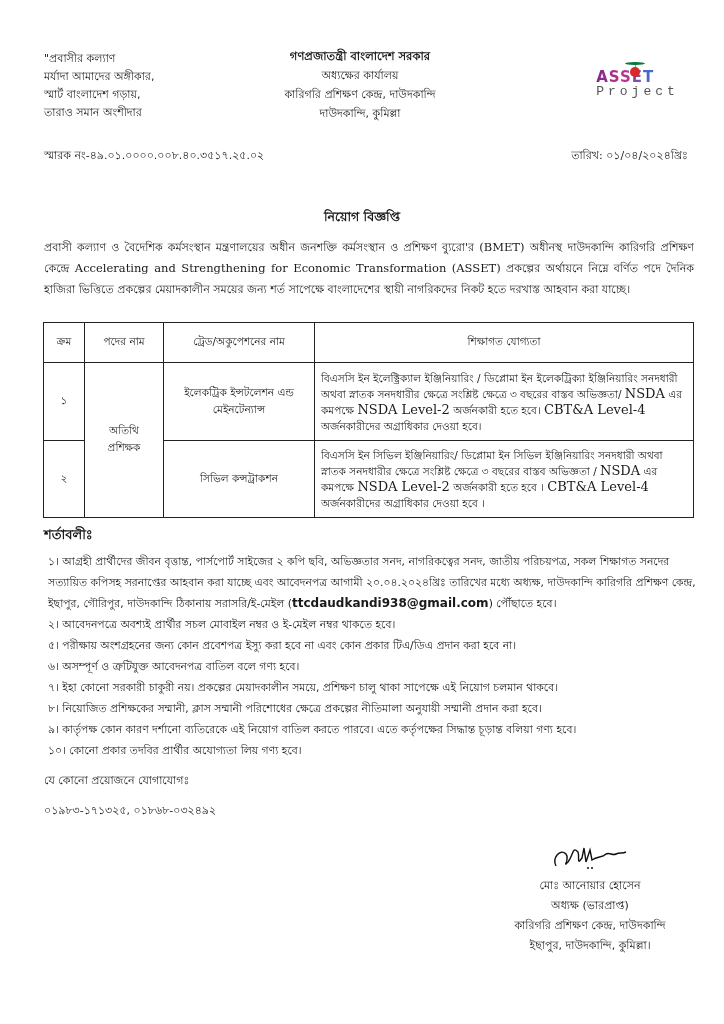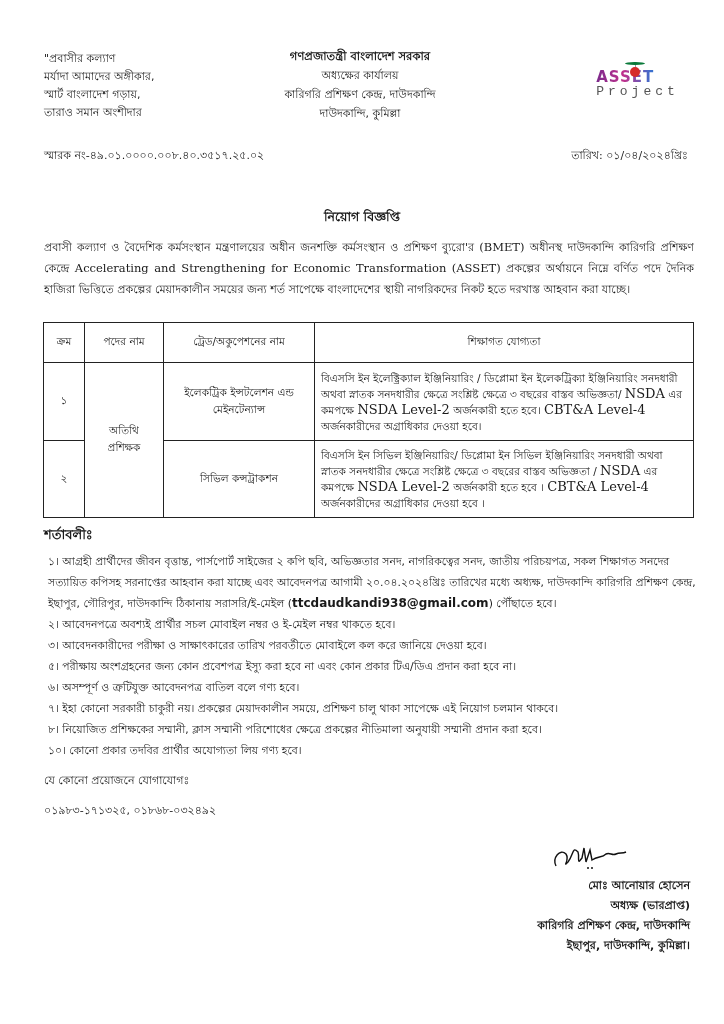--- a/index.html
+++ b/index.html
@@ -29,21 +29,21 @@
   .c-post { width:66px; text-align:center; vertical-align:middle; }
   .c-trade { width:138px; text-align:center; }
   .c-qual { line-height:16px; text-align:left; }
   .c-qual .big { font-family:"DejaVu Serif", serif; font-size:13px; }
   .terms-h { left:44px; top:525px; font-size:13px; font-weight:bold; }
   .terms { left:44px; top:547px; width:650px; font-size:10.8px; line-height:21px; margin:4px; padding:0; list-style:none; }
   .terms li { margin:0; }
   .terms .email { font-weight:bold; font-family:"DejaVu Sans", sans-serif; font-size:12px; }
   .contact-h { left:44px; top:772px; font-size:11px; }
   .phones { left:44px; top:802px; font-size:11px; }
-  .sign { left:490px; top:840px; width:200px; text-align:right; font-size:11px; line-height:20px;font-weight:bold; }
+  .sign { left:490px; top:840px; width:200px; text-align:center; font-size:11px; line-height:20px; }
   .sig-img { display:block; margin:0 auto 4px; width:80px; height:32px; }
 </style>
 </head>
 <body>
 
 <div class="abs motto">
   <div>"প্রবাসীর কল্যাণ</div>
   <div>মর্যাদা আমাদের অঙ্গীকার,</div>
   <div>স্মার্ট বাংলাদেশ গড়ায়,</div>
   <div>তারাও সমান অংশীদার</div>
@@ -91,25 +91,25 @@
     <td class="c-trade">সিভিল কন্সট্রাকশন</td>
     <td class="c-qual"><span>বিএসসি ইন সিভিল ইঞ্জিনিয়ারিং/ ডিপ্লোমা ইন সিভিল ইঞ্জিনিয়ারিং সনদধারী অথবা স্নাতক সনদধারীর ক্ষেত্রে সংশ্লিষ্ট ক্ষেত্রে ৩ বছরের বাস্তব অভিজ্ঞতা / </span><span class="big">NSDA</span><span> এর কমপক্ষে </span><span class="big">NSDA Level-2</span><span> অর্জনকারী হতে হবে । </span><span class="big">CBT&amp;A Level-4</span><span> অর্জনকারীদের অগ্রাধিকার দেওয়া হবে ।</span></td>
   </tr>
 </tbody>
   </table>
 
 <div class="abs terms-h">শর্তাবলীঃ</div>
 <ul class="abs terms">
   <li><span>১। আগ্রহী প্রার্থীদের জীবন বৃত্তান্ত, পার্সপোর্ট সাইজের ২ কপি ছবি, অভিজ্ঞতার সনদ, নাগরিকত্বের সনদ, জাতীয় পরিচয়পত্র, সকল শিক্ষাগত সনদের সত্যায়িত কপিসহ সরনাপ্তের আহবান করা যাচ্ছে এবং আবেদনপত্র আগামী ২০.০৪.২০২৪খ্রিঃ তারিখের মধ্যে অধ্যক্ষ, দাউদকান্দি কারিগরি প্রশিক্ষণ কেন্দ্র, ইছাপুর, গৌরিপুর, দাউদকান্দি ঠিকানায় সরাসরি/ই-মেইল (</span><span class="email">ttcdaudkandi938@gmail.com</span><span>) পৌঁছাতে হবে।</span></li>
   <li>২। আবেদনপত্রে অবশ্যই প্রার্থীর সচল মোবাইল নম্বর ও ই-মেইল নম্বর থাকতে হবে।</li>
-  <li>৩। আবেদনকারীদের পরীক্ষা ও সাক্ষাৎকারের তারিখ পরবর্তীতে মোবাইলে কল করে জানিয়ে দেওয়া হবে।</li>
   <li>৫। পরীক্ষায় অংশগ্রহনের জন্য কোন প্রবেশপত্র ইস্যু করা হবে না এবং কোন প্রকার টিএ/ডিএ প্রদান করা হবে না।</li>
   <li>৬। অসম্পূর্ণ ও ত্রুটিযুক্ত আবেদনপত্র বাতিল বলে গণ্য হবে।</li>
   <li>৭। ইহা কোনো সরকারী চাকুরী নয়। প্রকল্পের মেয়াদকালীন সময়ে, প্রশিক্ষণ চালু থাকা সাপেক্ষে এই নিয়োগ চলমান থাকবে।</li>
   <li>৮। নিয়োজিত প্রশিক্ষকের সম্মানী, ক্লাস সম্মানী পরিশোধের ক্ষেত্রে প্রকল্পের নীতিমালা অনুযায়ী সম্মানী প্রদান করা হবে।</li>
+  <li>৯। কার্তৃপক্ষ কোন কারণ দর্শানো ব্যতিরেকে এই নিয়োগ বাতিল করতে পারবে। এতে কর্তৃপক্ষের সিদ্ধান্ত চূড়ান্ত বলিয়া গণ্য হবে।</li>
   <li>১০। কোনো প্রকার তদবির প্রার্থীর অযোগ্যতা লিয় গণ্য হবে।</li>
 </ul>
 
 <div class="abs contact-h">যে কোনো প্রয়োজনে যোগাযোগঃ</div>
 <div class="abs phones">০১৯৮৩-১৭১৩২৫, ০১৮৬৮-০৩২৪৯২</div>
 
 <div class="abs sign">
   <svg class="sig-img" viewBox="0 0 80 32">
     <path d="M6 26 C2 18, 10 8, 16 14 C20 20, 12 28, 18 22 C24 14, 22 6, 28 12 C30 18, 26 26, 32 18 L34 8 L36 22 L40 10 L42 20 C48 16, 52 18, 56 14 C60 12, 62 16, 66 14 C70 12, 72 14, 76 12" fill="none" stroke="#111" stroke-width="1.4"></path>
     <circle cx="38" cy="28" r="1" fill="#111"></circle>

